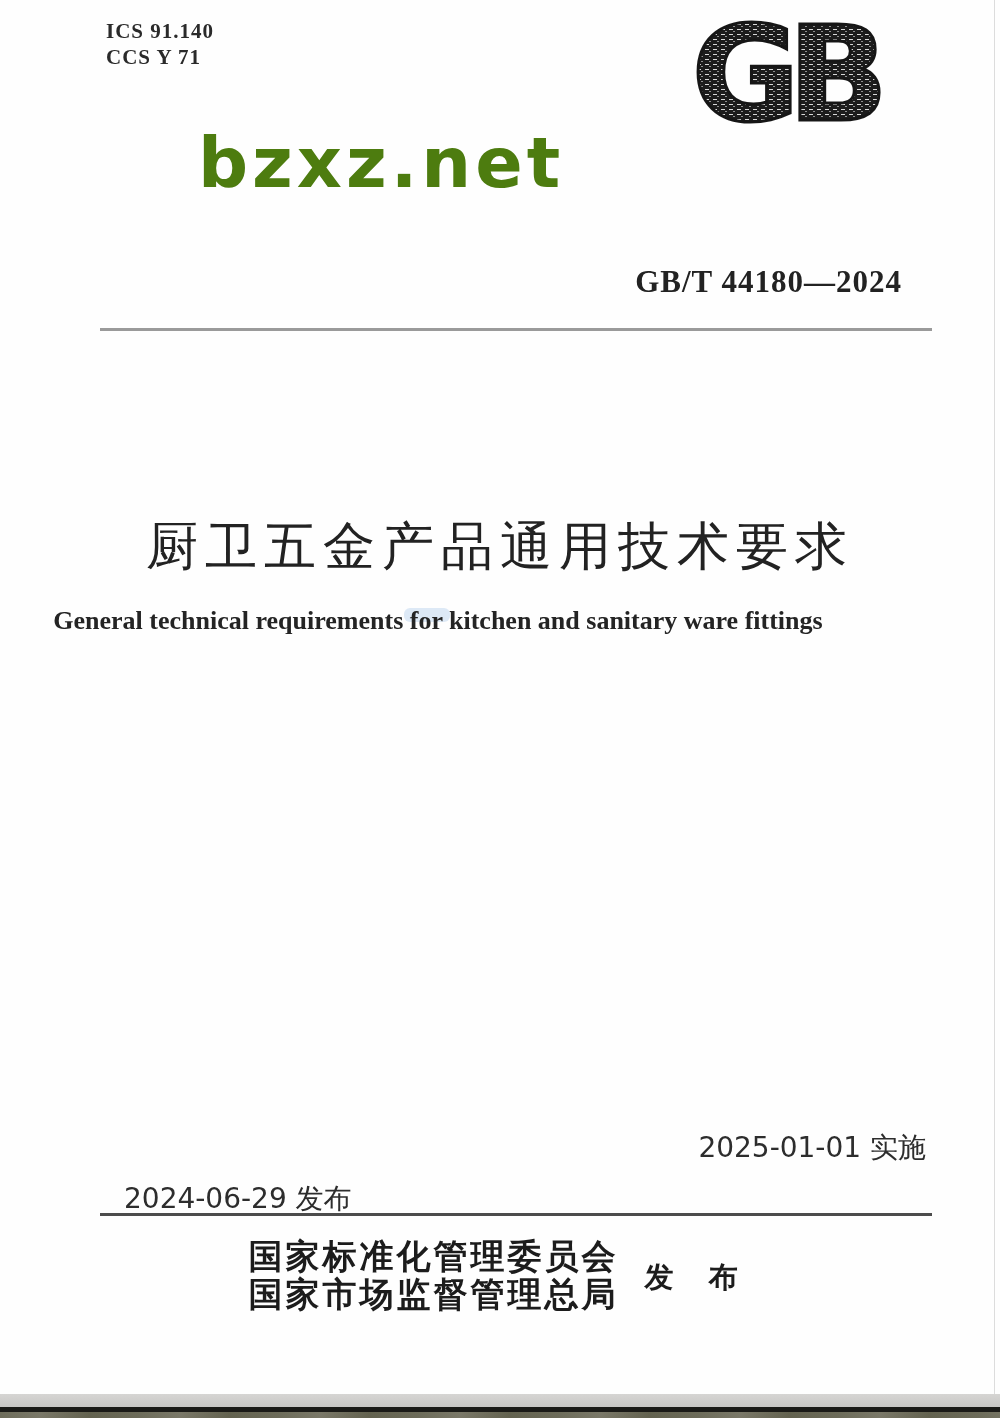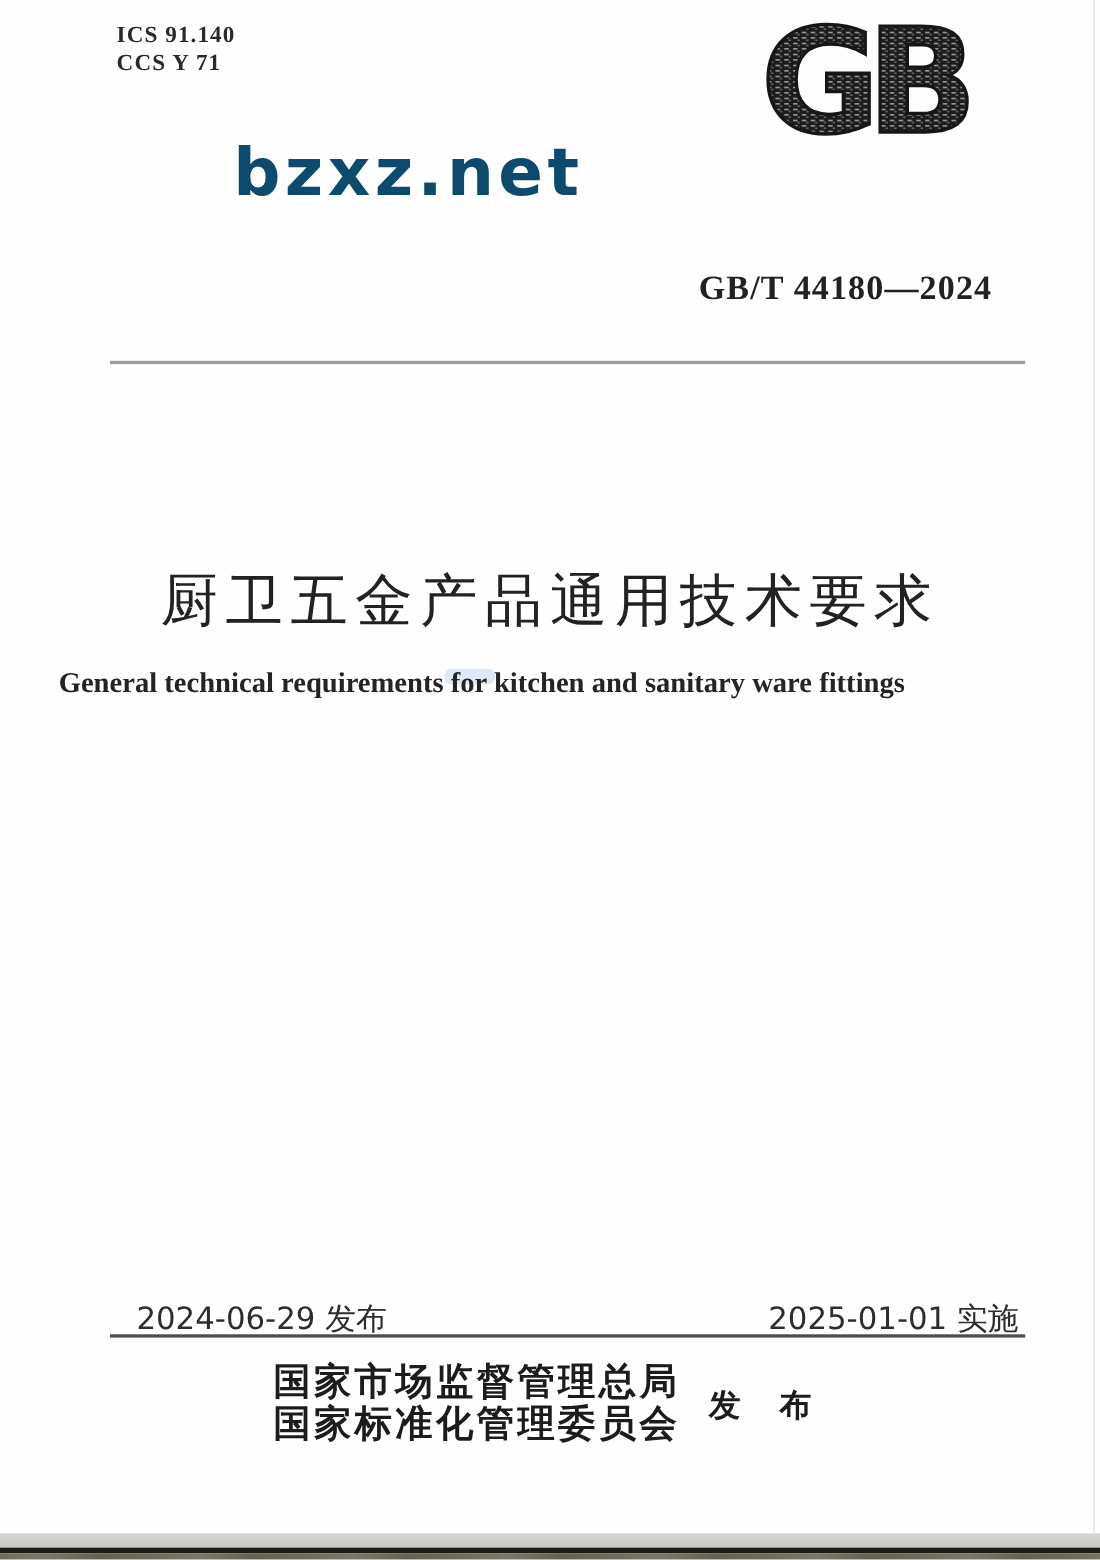--- a/index.html
+++ b/index.html
@@ -52,36 +52,36 @@
     color: #141414;
     text-align: justify;
     text-align-last: justify;
     white-space: nowrap;
     z-index: 2;
   }
 
   
   .watermark {
     position: absolute;
-    left: 212px;
+    left: 198px;
     top: 122px;
     font-family: "DejaVu Sans", "Liberation Sans", sans-serif;
     font-weight: bold;
-    font-size: 60px;
+    font-size: 70px;
     letter-spacing: 4px;
-    color: #0c4a6e;
+    color: #4d7c0f;
     z-index: 1;
     user-select: none;
   }
 
   
   .std-number {
     position: absolute;
     left: 100px;
-    top: 244px;
+    top: 264px;
     width: 802px;
     text-align: right;
     font-family: "Liberation Serif", "DejaVu Serif", serif;
     font-weight: bold;
     font-size: 31px;
     letter-spacing: 1px;
     color: #222;
   }
 
   .rule-top {
@@ -137,21 +137,21 @@
     font-family: "DejaVu Sans", "Liberation Sans", sans-serif;
     font-size: 28px;
     font-weight: 500;
     letter-spacing: 0px;
     color: #2d2d2d;
     margin-left: 12px;
   }
   .date-impl {
     position: absolute;
     right: 74px;
-    top: 1180px;
+    top: 1129px;
     font-family: "DejaVu Sans", "Liberation Sans", sans-serif;
     font-size: 28px;
     font-weight: 500;
     color: #2d2d2d;
   }
   .rule-bottom {
     position: absolute;
     left: 100px;
     top: 1213px;
     width: 832px;
@@ -257,22 +257,22 @@
   <div class="smudge"></div>
   <div class="title-en">General technical requirements for kitchen and sanitary ware fittings</div>
 
   <div class="date-issue">2024-06-29 发布</div>
   <div class="date-impl">2025-01-01 实施</div>
 
   <div class="rule-bottom"></div>
 
   <div class="issuer-row">
     <div class="issuer-lines">
+      <div>国家标准化管理委员会</div>
       <div>国家市场监督管理总局</div>
-      <div>国家标准化管理委员会</div>
     </div>
     <div class="publish-label">发 布</div>
   </div>
 
   <div class="edge-gray"></div>
   <div class="edge-black"></div>
   <div class="edge-desk"></div>
   <div class="edge-right"></div>
 
 </div>

